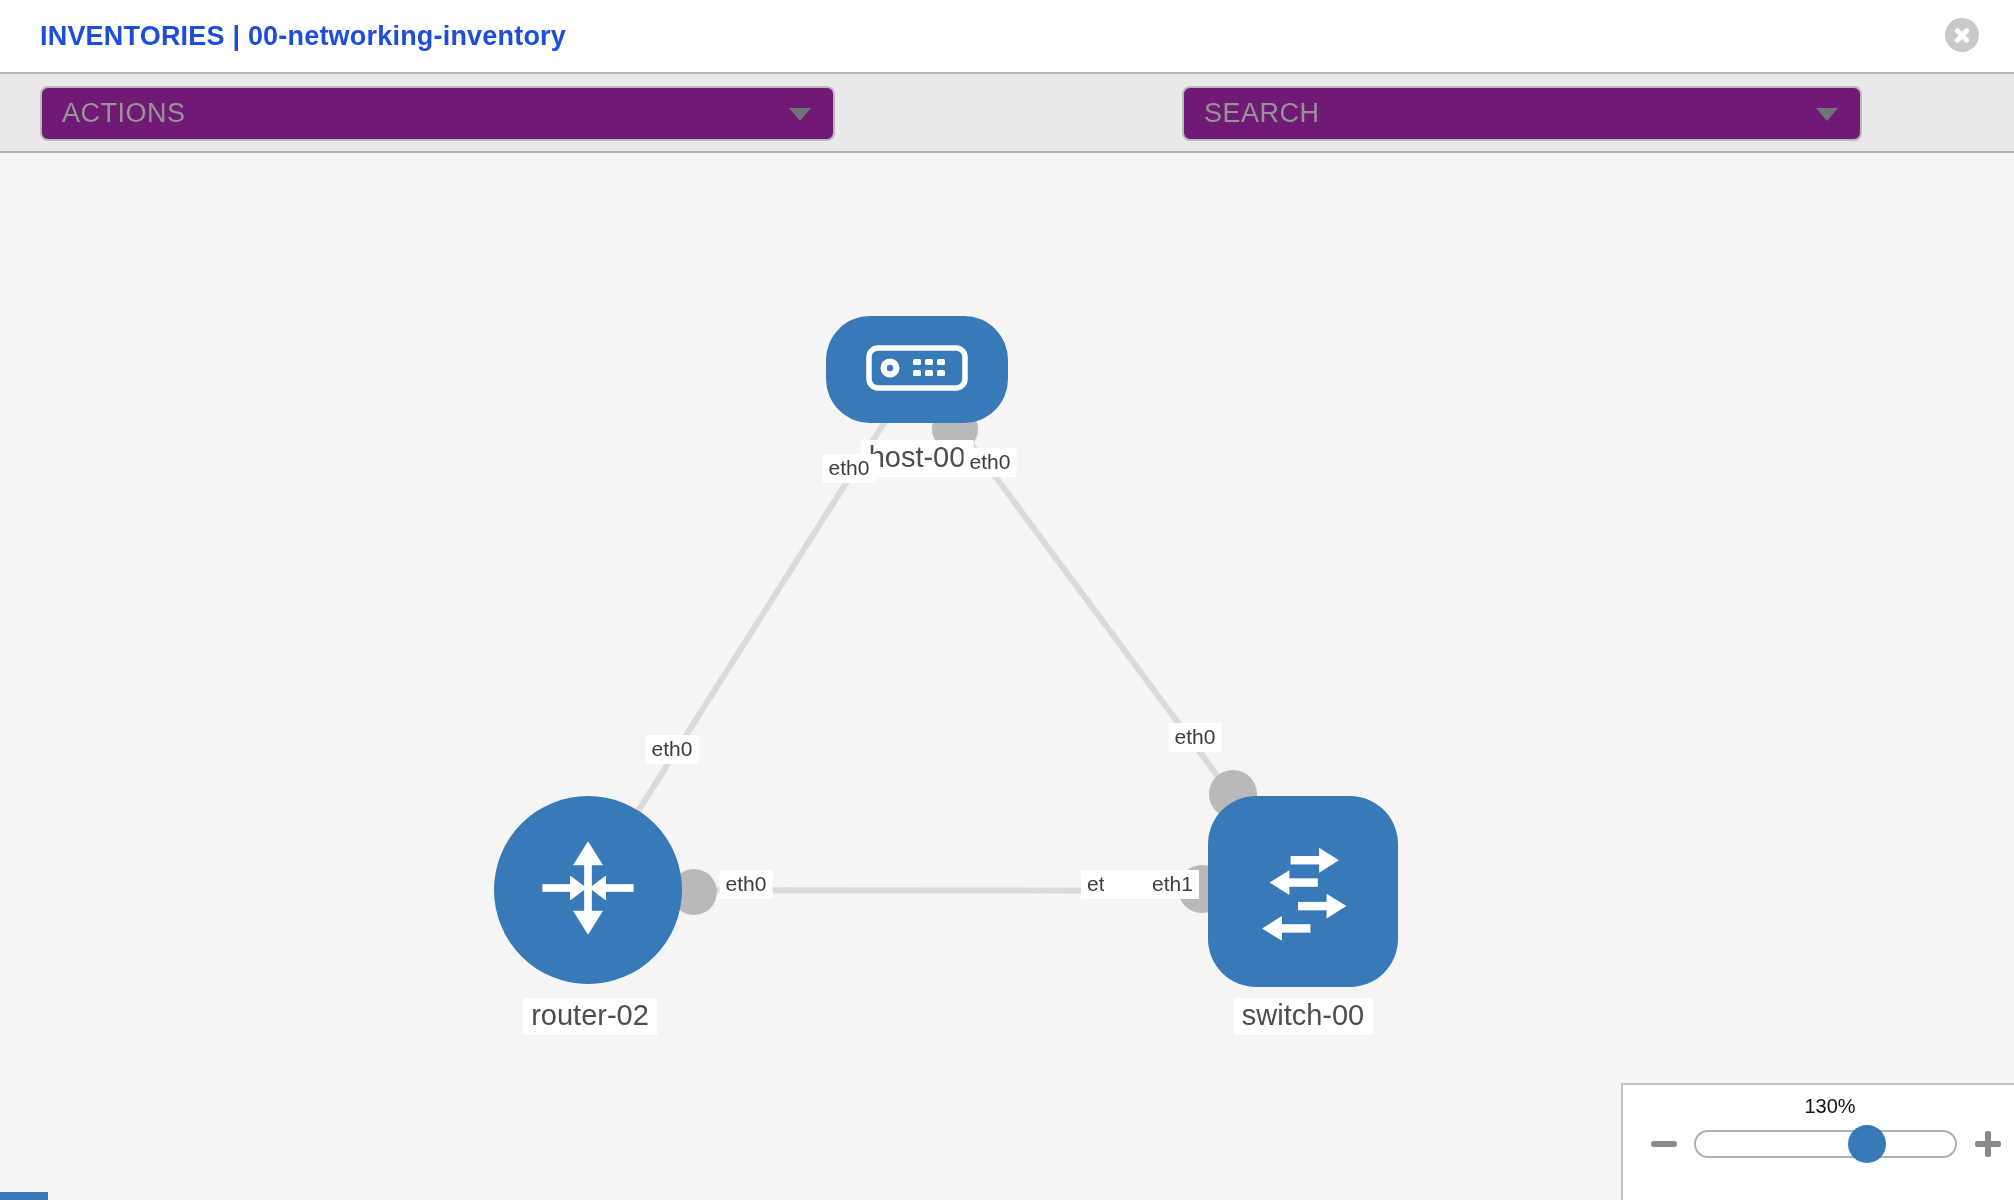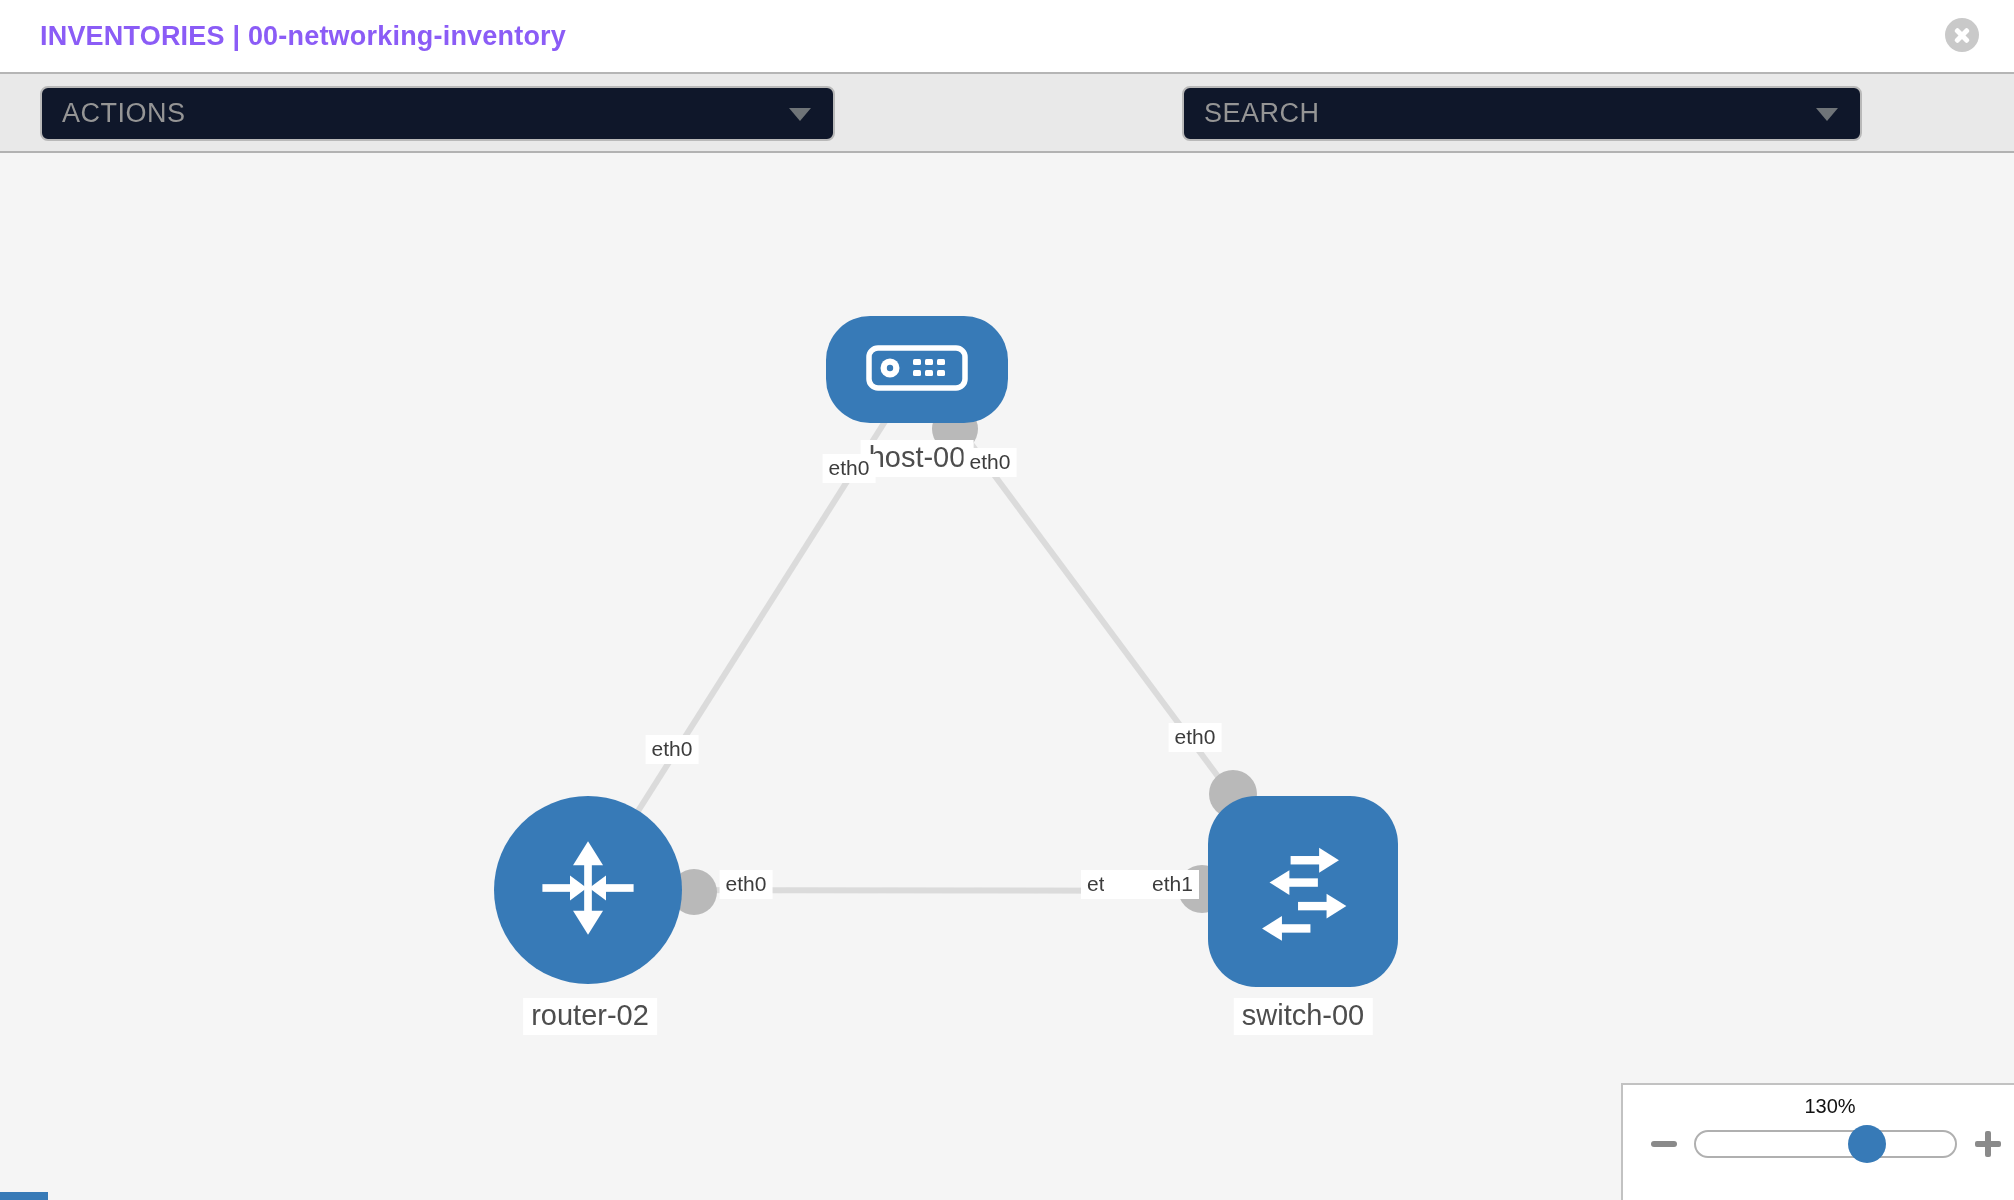--- a/index.html
+++ b/index.html
@@ -6,40 +6,40 @@
   html,body { margin:0; padding:0; }
   body {
     width:2014px; height:1200px; position:relative; overflow:hidden;
     background:#ffffff; font-family:"Liberation Sans", sans-serif;
   }
 
   
   .header { position:absolute; left:0; top:0; width:2014px; height:72px; background:#fff; }
   .page-title {
     position:absolute; left:40px; top:50%; transform:translateY(-50%);
-    font-size:27px; font-weight:bold; color:#8b5cf6; letter-spacing:.2px;
+    font-size:27px; font-weight:bold; color:#1d4ed8; letter-spacing:.2px;
   }
   .close-btn {
     position:absolute; left:1945px; top:18px; width:34px; height:34px;
     border-radius:50%; background:#c9c9c9; cursor:pointer;
   }
   .close-btn::before, .close-btn::after {
     content:""; position:absolute; left:8px; top:15px; width:18px; height:5px;
     background:#fff; border-radius:2px;
   }
   .close-btn::before { transform:rotate(45deg); }
   .close-btn::after  { transform:rotate(-45deg); }
 
   
   .toolbar {
     position:absolute; left:0; top:72px; width:2014px; height:81px;
     background:#e9e9e9; border-top:2px solid #b5b5b5; border-bottom:2px solid #b2b2b2;
   }
   .select-box {
-    position:absolute; top:12px; height:55px; background:#0f172a;
+    position:absolute; top:12px; height:55px; background:#701a75;
     border:2px solid #b9b9b9; border-radius:8px; display:flex; align-items:center;
     cursor:pointer;
   }
   .actions-box { left:40px;  width:795px; }
   .search-box  { left:1182px; width:680px; }
   .select-label { font-size:27px; color:#959595; padding-left:20px; letter-spacing:.5px; }
   .caret {
     position:absolute; right:22px; top:50%; margin-top:-6px;
     width:0; height:0; border-left:11px solid transparent;
     border-right:11px solid transparent; border-top:13px solid #6f7478;

